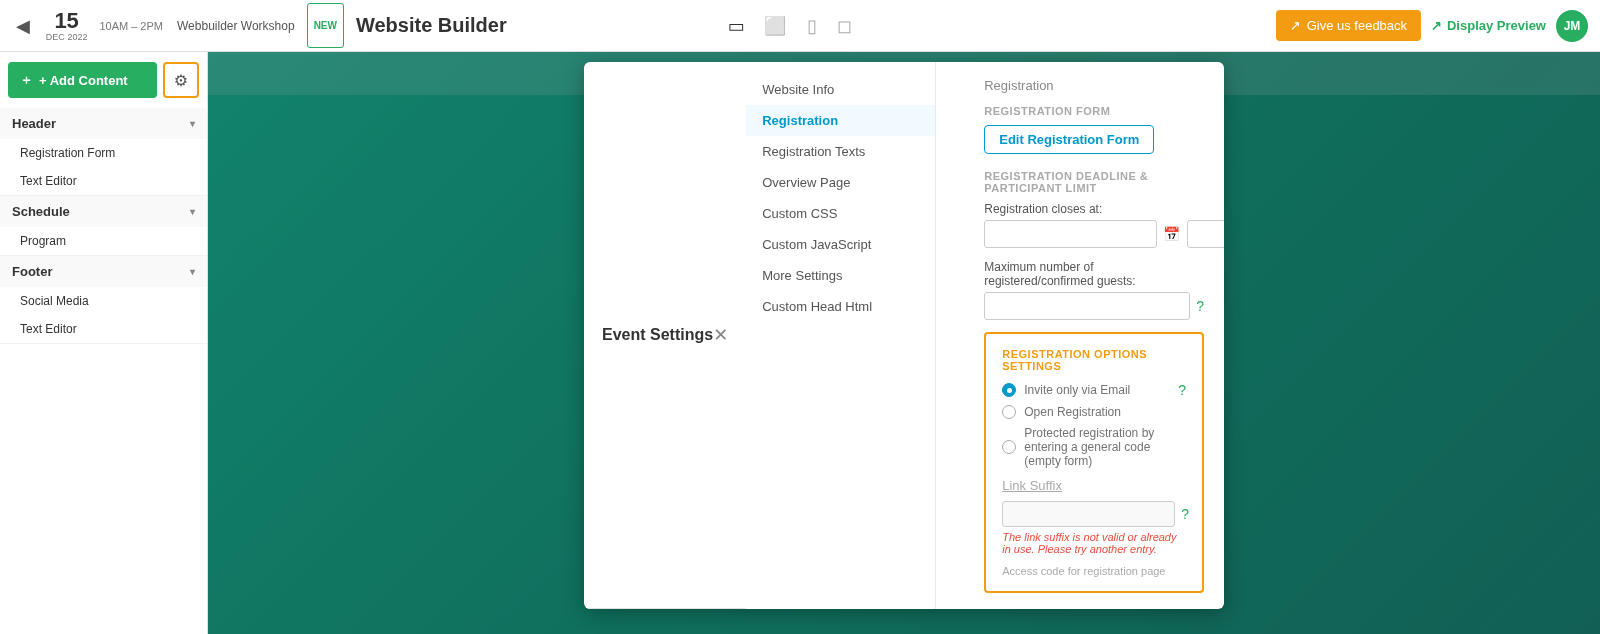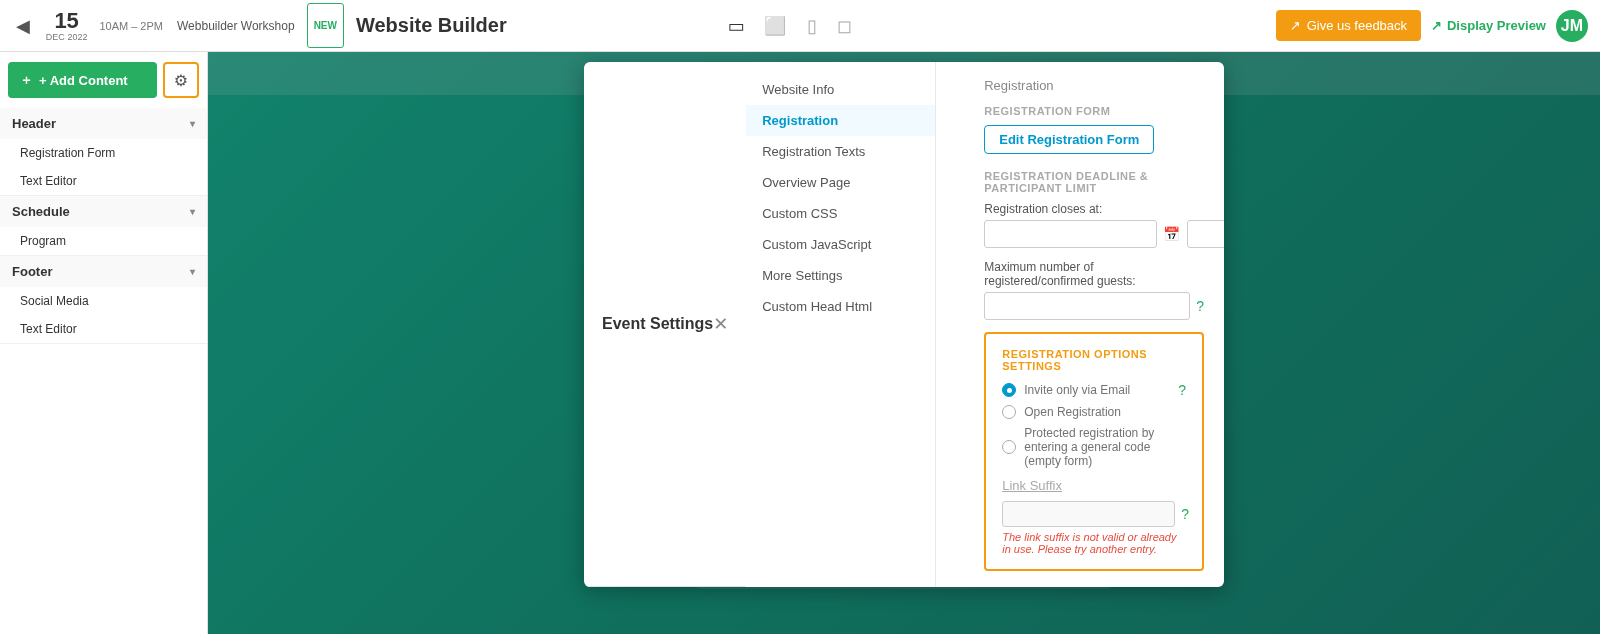--- a/index.html
+++ b/index.html
@@ -28,21 +28,21 @@
     .feedback-btn {
       background: #f39c12; color: #fff; border: none; padding: 8px 14px;
       border-radius: 4px; cursor: pointer; font-size: 13px; display: flex; align-items: center; gap: 6px;
     }
     .preview-btn {
       background: transparent; color: #27ae60; border: none; cursor: pointer;
       font-size: 13px; display: flex; align-items: center; gap: 5px; font-weight: bold;
     }
     .avatar {
       width: 32px; height: 32px; border-radius: 50%; background: #27ae60;
-      color: #fff; display: flex; align-items: center; justify-content: center; font-size: 16px; font-weight: bold;
+      color: #fff; display: flex; align-items: center; justify-content: center; font-size: 12px; font-weight: bold;
     }
 
     
     .main-layout { display: flex; height: calc(634px - 52px); }
 
     
     .sidebar {
       width: 208px; background: #fff; border-right: 1px solid #e0e0e0;
       flex-shrink: 0; overflow-y: auto; padding-bottom: 16px;
     }
@@ -384,19 +384,20 @@
                 <div class="radio-circle"></div>
                 <span class="radio-label">Protected registration by entering a general code (empty form)</span>
               </div>
 
               <div class="link-suffix-label">Link Suffix</div>
               <div class="link-suffix-row">
                 <input class="link-suffix-input" type="text" value="" style="">
                 <span class="help-icon">?</span>
               </div>
               <div class="error-text">The link suffix is not valid or already in use. Please try another entry.</div>
+              <div class="access-code-label">Access code for registration page</div>
             </div>
           </div>
         </div>
       </div>
     </div>
   </div>
 </div>
 
 </body></html>

